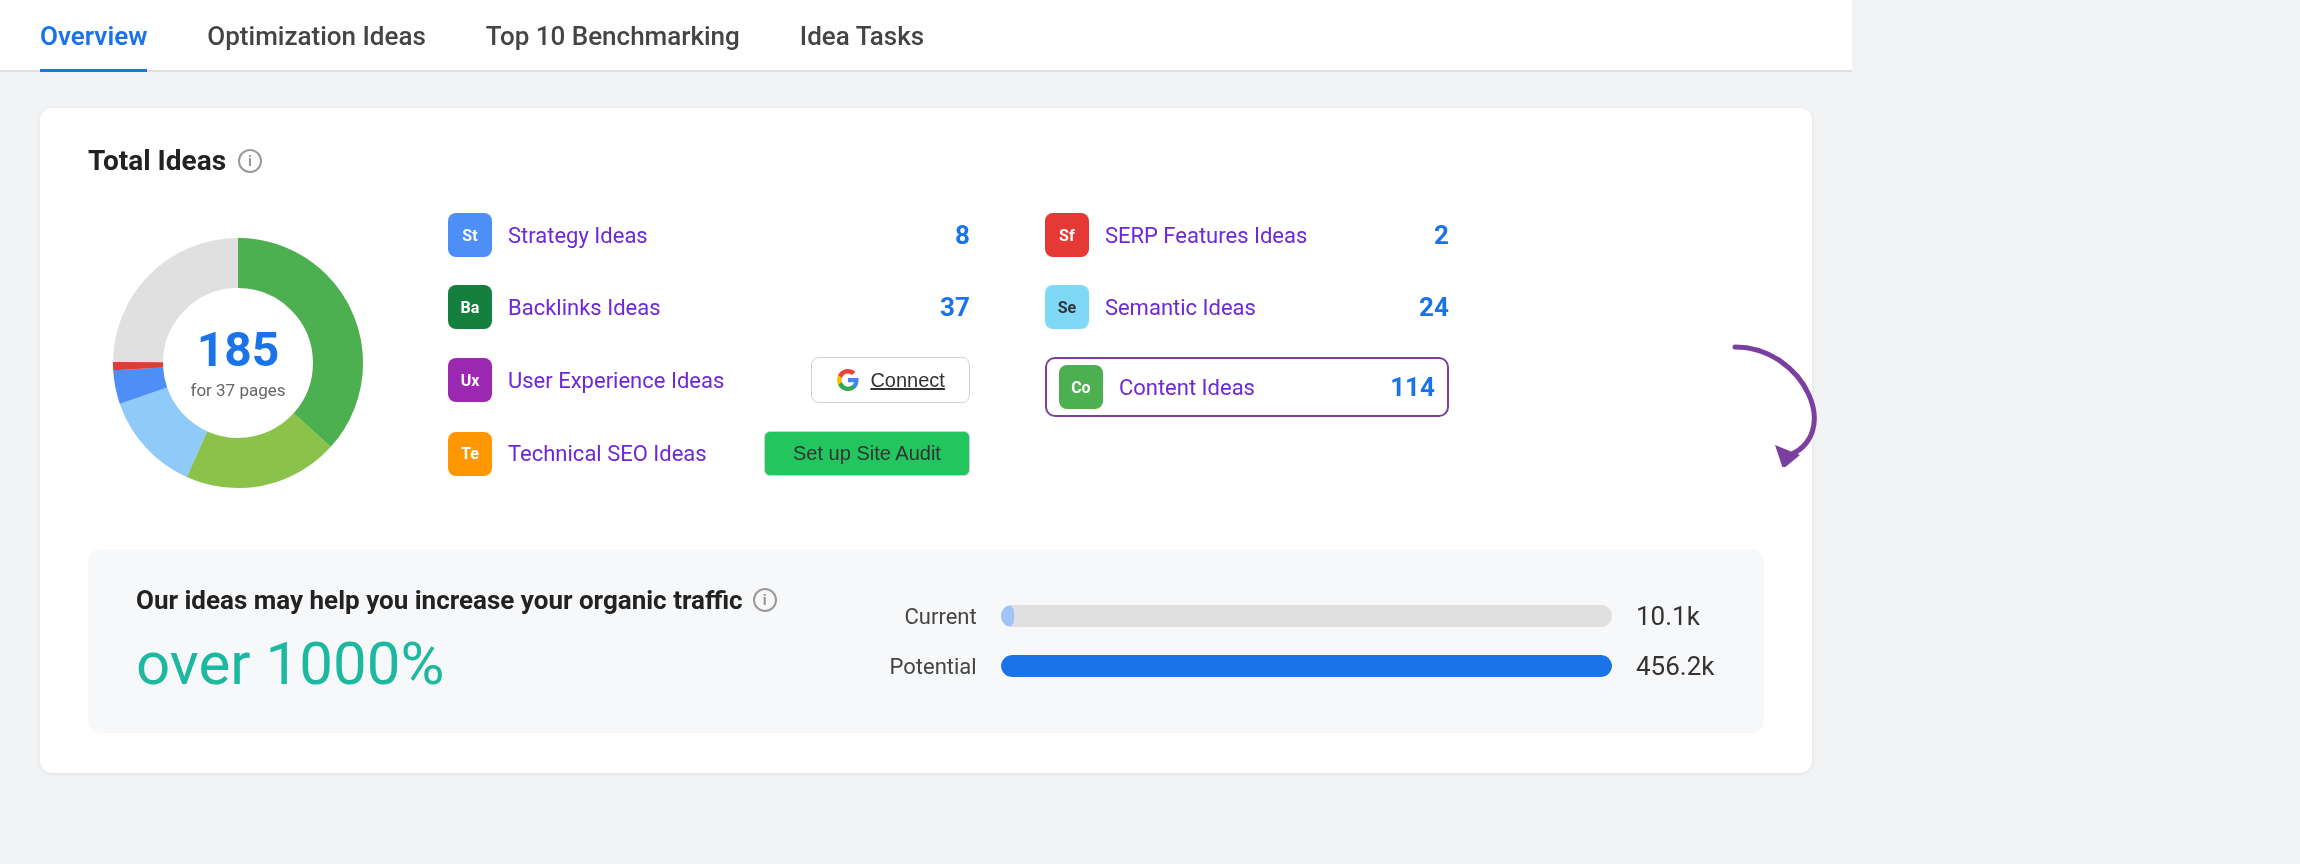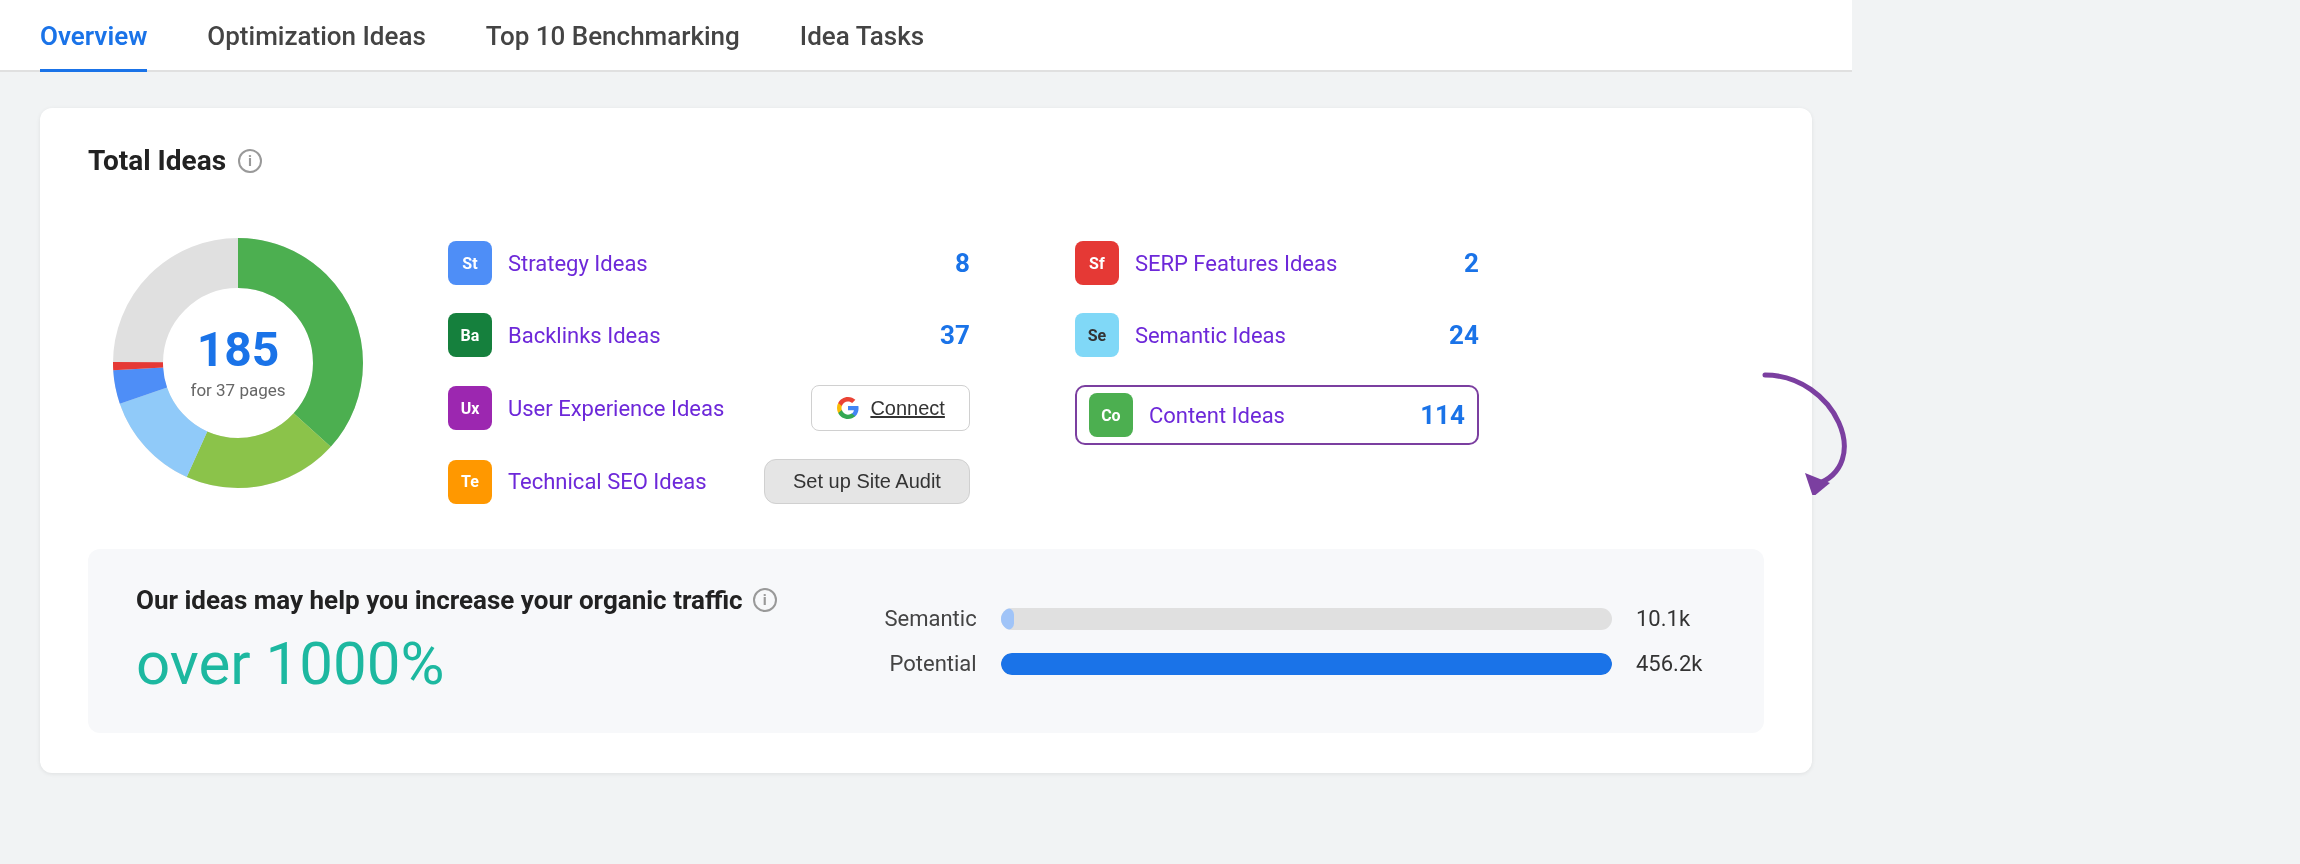--- a/index.html
+++ b/index.html
@@ -111,23 +111,22 @@
 
     .donut-sub {
       font-size: 17px;
       color: #666;
       margin-top: 6px;
     }
 
     
     .legend-grid {
       display: flex;
-      gap: 105px;
+      gap: 75px;
       flex: 1;
-      margin-top: 28px;
     }
 
     .legend-col {
       display: flex;
       flex-direction: column;
       gap: 28px;
     }
 
     .legend-item {
       display: flex;
@@ -181,26 +180,26 @@
       font-weight: 500;
       color: #333;
       background: #fff;
       cursor: pointer;
       text-decoration: underline;
     }
 
     
     .btn-audit {
       border: 1.5px solid #d0d0d0;
-      border-radius: 12px;
+      border-radius: 6px;
       padding: 10px 28px;
       font-size: 20px;
       font-weight: 500;
       color: #333;
-      background: #e5e5e5;
+      background: #22c55e;
       cursor: pointer;
     }
 
     
     .highlighted-item {
       border: 2.5px solid #7b3fa0;
       border-radius: 10px;
       padding: 6px 12px;
       display: flex;
       align-items: center;
@@ -275,21 +274,21 @@
       background: #a0c4f8;
       width: 2.2%;
     }
 
     .bar-fill.potential {
       background: #1a73e8;
       width: 100%;
     }
 
     .bar-value {
-      font-size: 22px;
+      font-size: 26px;
       color: #333;
       min-width: 80px;
     }
 
     
     .google-g {
       width: 24px;
       height: 24px;
     }
 
@@ -419,21 +418,21 @@
         <div class="traffic-label">
           <span>Our ideas may help you increase your organic traffic</span>
           <span class="info-icon">i</span>
         </div>
         <div class="traffic-headline">over 1000%</div>
       </div>
 
       <div class="traffic-bars">
 
         <div class="bar-row">
-          <span class="bar-row-label">Semantic</span>
+          <span class="bar-row-label">Current</span>
           <div class="bar-track">
             <div class="bar-fill current"></div>
           </div>
           <span class="bar-value">10.1k</span>
         </div>
 
         <div class="bar-row">
           <span class="bar-row-label">Potential</span>
           <div class="bar-track">
             <div class="bar-fill potential"></div>

